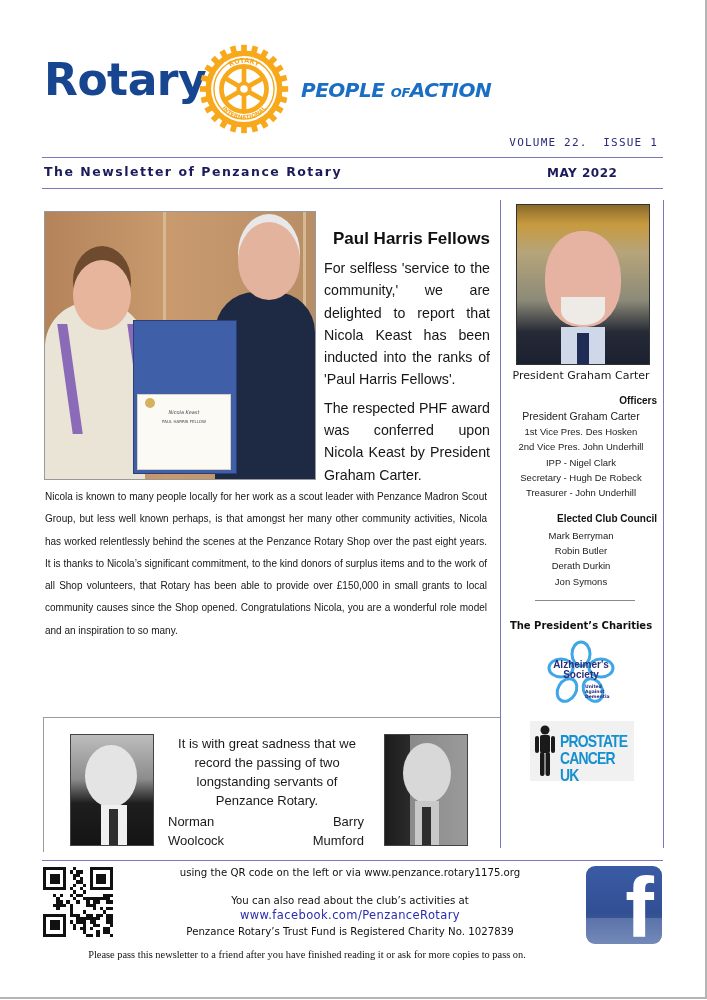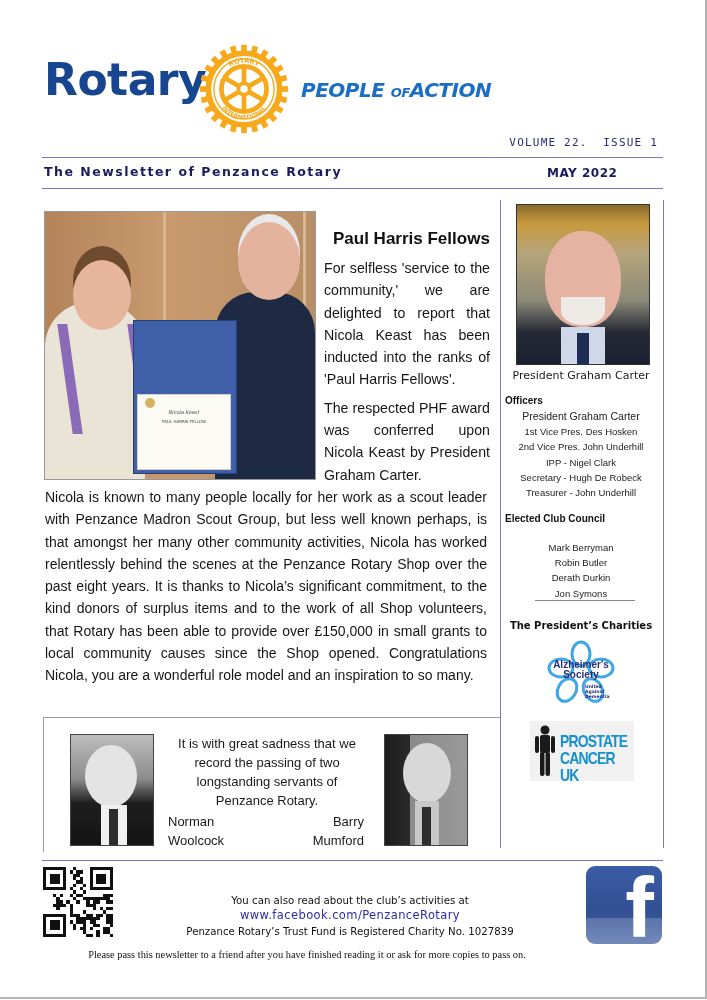--- a/index.html
+++ b/index.html
@@ -31,21 +31,21 @@
   .main-photo .cert { position:absolute; left:88px; top:108px; width:102px; height:152px; background:#3f5fa8; border:1px solid #2a3f7a; }
   .main-photo .cert-paper { position:absolute; left:92px; top:182px; width:94px; height:76px; background:#fbfaf4; border:1px solid #d8d2c2; font-size:4px; color:#445; text-align:center; padding-top:14px; box-sizing:border-box; }
   .main-photo .seal { position:absolute; left:100px; top:186px; width:10px; height:10px; border-radius:50%; background:#d4b25e; }
 
   
   .art-title { left: 333px; top: 229px; font-family: "Liberation Sans", sans-serif; font-weight: bold; font-size: 17px; color: #111; }
   .art-intro { left: 324px; top: 257px; width: 166px; font-family: "Liberation Sans", sans-serif; font-size: 14.2px; line-height: 22.3px; text-align: justify; text-align-last: justify; color: #161616; }
   .art-intro p { margin: 0 0 0 0; }
   .art-intro .gap { height: 6px; }
   .art-intro p.last { text-align-last: left; }
-  .art-body { left: 45px; top: 486px; width: 442px; font-family: "Liberation Sans", sans-serif; font-size: 14px; line-height: 22.3px; text-align: justify; color: #161616; }
+  .art-body { left: 45px; top: 486px; width: 442px; font-family: "Liberation Sans", sans-serif; font-size: 10px; line-height: 22.3px; text-align: justify; color: #161616; }
 
   
   .obit-box { left: 43px; top: 717px; width: 456px; height: 134px; border-top: 1.5px solid #9a9a9a; border-left: 1px solid #9a9a9a; }
   .obit-photo { width: 82px; height: 110px; border: 1px solid #444; overflow: hidden; position: absolute; background: #5a5a5a; }
   .obit-photo.left { left: 70px; top: 734px; background: linear-gradient(180deg,#bdbdbd 0%,#8c8c8c 40%,#1e1e1e 62%,#141414 100%); }
   .obit-photo.right { left: 384px; top: 734px; background: linear-gradient(90deg,#1c1c1c 0%,#2a2a2a 30%,#8a8a8a 31%,#9a9a9a 100%); }
   .obit-photo .face { position:absolute; border-radius:50%; background:#e4e4e4; }
   .obit-photo .shirt { position:absolute; background:#f0f0f0; }
   .obit-photo .tie { position:absolute; background:#2e2e2e; }
   .obit-text { left: 172px; top: 734px; width: 190px; font-family: "Liberation Sans", sans-serif; font-size: 13px; line-height: 19px; text-align: center; color: #1a1a1a; }
@@ -54,21 +54,21 @@
   .obit-name.right { left: 300px; top: 812px; width: 64px; text-align: right; }
 
   
   .sidebar { left: 500px; top: 200px; width: 162px; height: 648px; border-left: 1.5px solid #7a7ab8; border-right: 1.5px solid #7a7ab8; }
   .pres-photo { left: 516px; top: 204px; width: 132px; height: 159px; border: 1px solid #333; overflow: hidden; background: linear-gradient(180deg,#8a6a2a 0%,#c79a3e 12%,#b6a47a 30%,#8c8a78 60%,#262a36 80%,#1b2030 100%); }
   .pres-photo .face { position:absolute; left:28px; top:26px; width:76px; height:96px; border-radius:48% 48% 45% 45%; background:#e6b3a2; }
   .pres-photo .beard { position:absolute; left:44px; top:92px; width:44px; height:28px; border-radius:0 0 50% 50%; background:#eeeae6; }
   .pres-photo .shirt { position:absolute; left:44px; top:122px; width:44px; height:40px; background:#cfd8e8; }
   .pres-photo .tie { position:absolute; left:60px; top:128px; width:12px; height:34px; background:#1f2d56; }
   .caption { left: 505px; top: 369px; width: 152px; text-align: center; font-size: 11px; color: #1a1a1a; }
-  .side-head { left: 505px; width: 152px; text-align: left; font-weight: bold; font-size: 10px; color: #111; font-family: "Liberation Sans", sans-serif; }
+  .side-head { left: 505px; width: 152px; text-align: right; font-weight: bold; font-size: 10px; color: #111; font-family: "Liberation Sans", sans-serif; }
   .side-list { left: 505px; width: 152px; text-align: center; font-size: 9.5px; line-height: 15.2px; color: #222; font-family: "Liberation Sans", sans-serif; }
   .side-list .first { font-size: 10.5px; }
   .side-rule { left: 535px; top: 600px; width: 100px; border-top: 1px solid #888; }
   .charities-head { left: 505px; top: 620px; width: 152px; text-align: center; font-weight: bold; font-size: 10px; color: #111; }
 
   .alz { left: 545px; top: 640px; width: 72px; height: 68px; }
   .alz-text { position:absolute; left:2px; top:20px; width:68px; text-align:center; font-weight:bold; font-size:10px; line-height:10px; color:#2a2f7a; font-family:"Liberation Sans",sans-serif; }
   .alz-sub { position:absolute; left:40px; top:44px; font-size:4.5px; line-height:5px; color:#2a2f7a; font-weight:bold; }
   .pcuk { left: 530px; top: 721px; width: 104px; height: 60px; background: #f1f1f1; }
   .pcuk-man { position:absolute; left:4px; top:4px; width:22px; height:52px; }
@@ -204,21 +204,21 @@
 <div class="abs side-list" style="top:409px;">
   <div class="first">President Graham Carter</div>
   <div>1st Vice Pres. Des Hosken</div>
   <div>2nd Vice Pres. John Underhill</div>
   <div>IPP - Nigel Clark</div>
   <div>Secretary - Hugh De Robeck</div>
   <div>Treasurer - John Underhill</div>
 </div>
 
 <div class="abs side-head" style="top:513px;">Elected Club Council</div>
-<div class="abs side-list" style="top:540px;">
+<div class="abs side-list" style="top:528px;">
   <div>Mark Berryman</div>
   <div>Robin Butler</div>
   <div>Derath Durkin</div>
   <div>Jon Symons</div>
 </div>
 
 <div class="abs side-rule"></div>
 <div class="abs charities-head">The President’s Charities</div>
 
 <div class="abs alz">
@@ -376,20 +376,21 @@
     <rect x="2" y="2" width="3" height="3" fill="#111"></rect>
     <rect x="14" y="0" width="7" height="7" fill="#111"></rect>
     <rect x="15" y="1" width="5" height="5" fill="#fff"></rect>
     <rect x="16" y="2" width="3" height="3" fill="#111"></rect>
     <rect x="0" y="14" width="7" height="7" fill="#111"></rect>
     <rect x="1" y="15" width="5" height="5" fill="#fff"></rect>
     <rect x="2" y="16" width="3" height="3" fill="#111"></rect>
   </svg>
 
 <div class="abs foot-text" style="top:867px;line-height:12px;">
+  <div>using the QR code on the left or via www.penzance.rotary1175.org</div>
 </div>
 <div class="abs foot-text" style="top:895px;">You can also read about the club’s activities at</div>
 <div class="abs foot-text foot-link" style="top:908px;font-size:11.5px;letter-spacing:0.4px;">www.facebook.com/PenzanceRotary</div>
 <div class="abs foot-text" style="top:926px;">Penzance Rotary’s Trust Fund is Registered Charity No. 1027839</div>
 
 <div class="abs fb">
   <div class="fb-gloss"></div>
   <div class="fb-f">f</div>
 </div>
 

